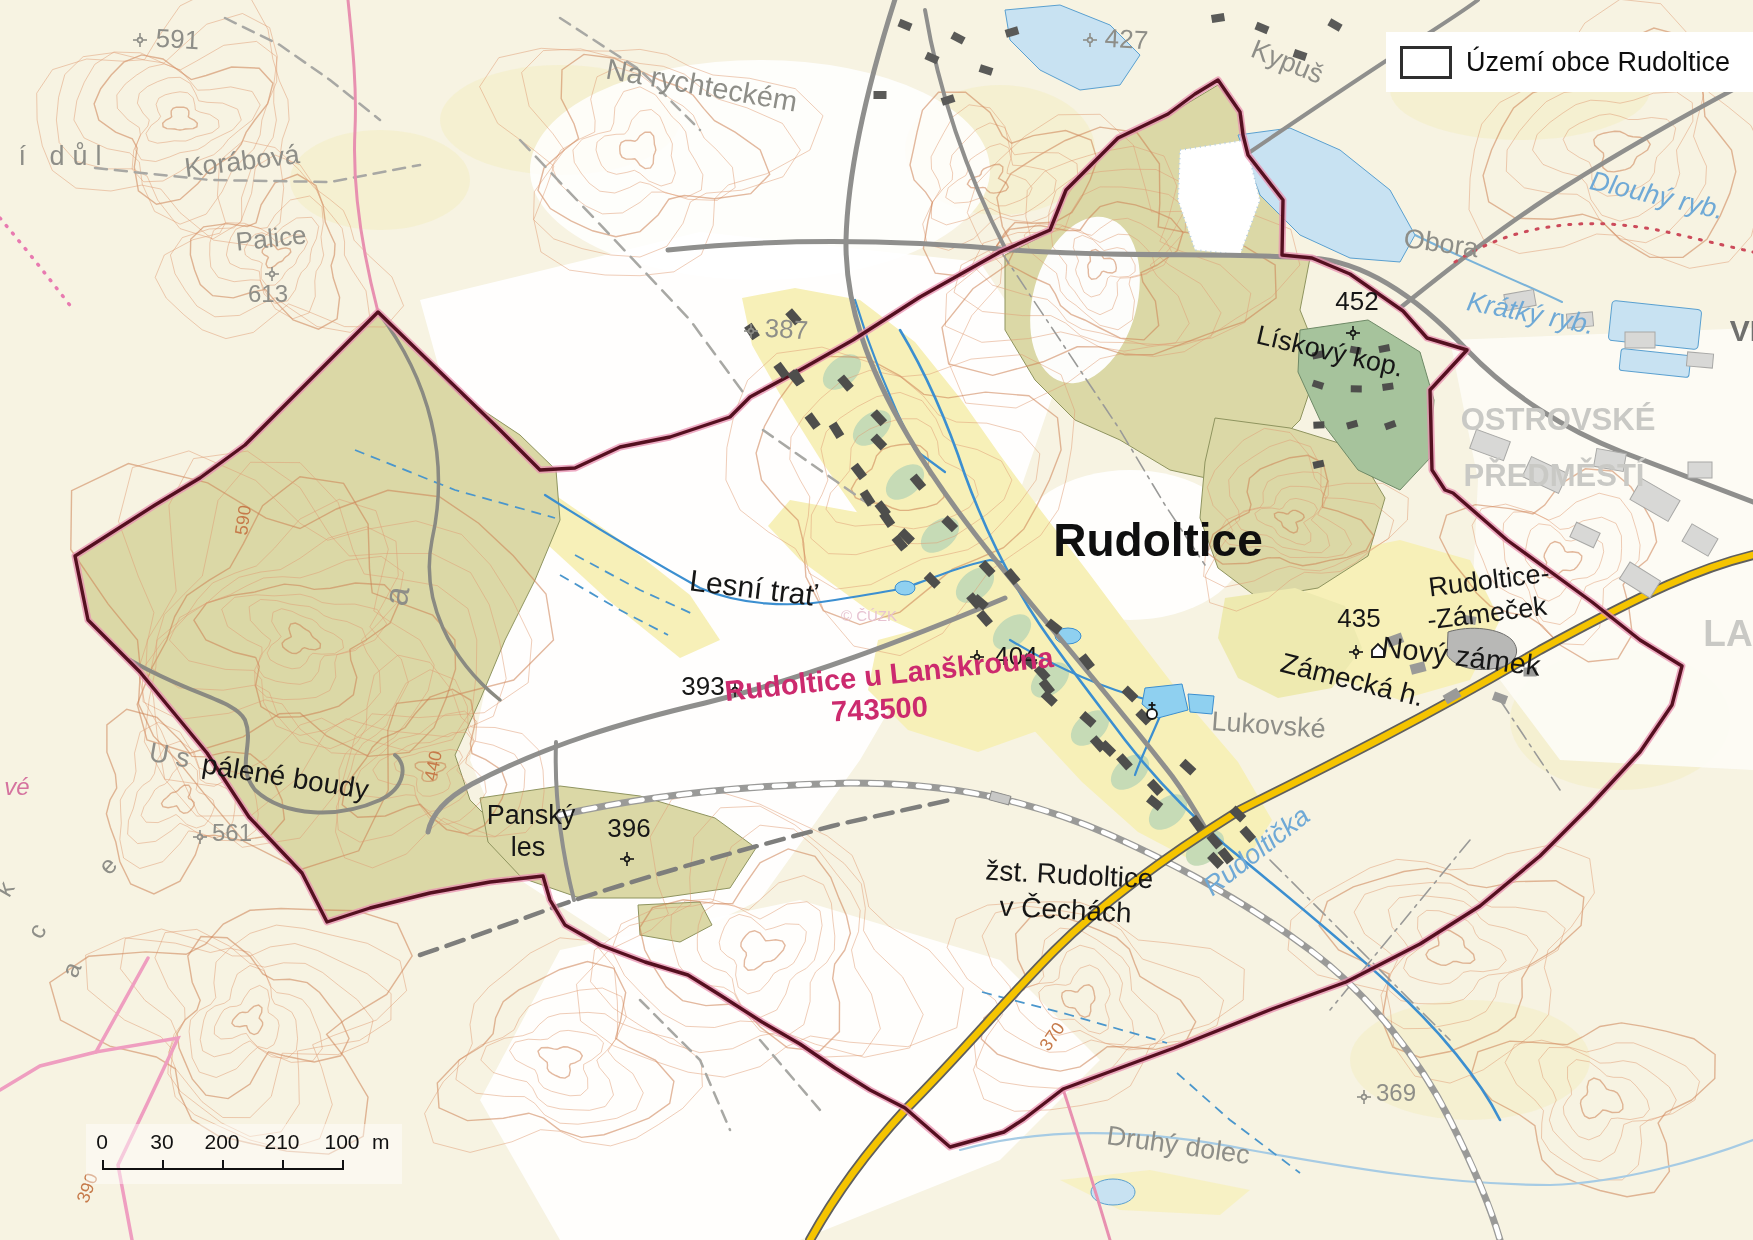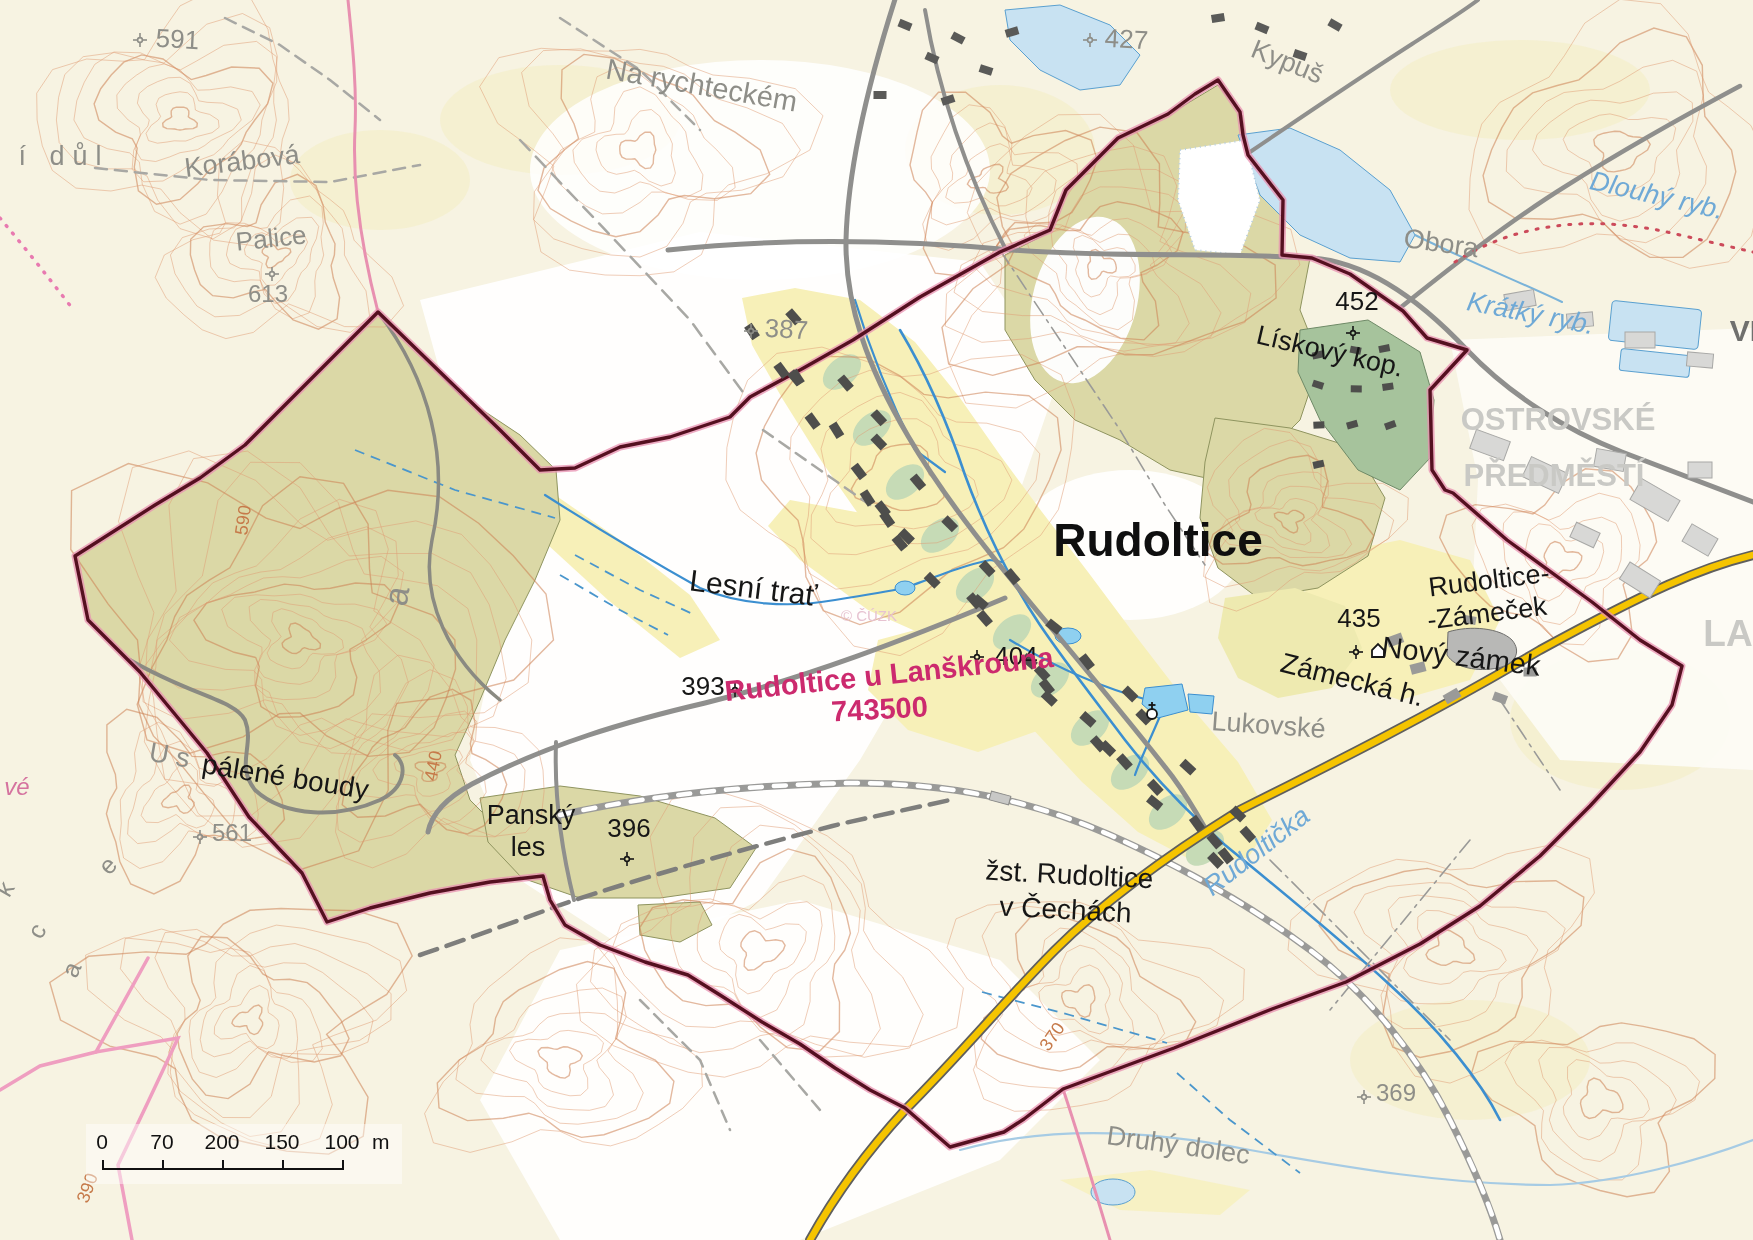--- a/index.html
+++ b/index.html
@@ -490,26 +490,30 @@
         <text x="0" y="0" font-size="29" text-anchor="middle" transform="translate(890 684) rotate(-6)" class="cadastral">Rudoltice u Lanškrouna</text>
         <text x="0" y="0" font-size="29" text-anchor="middle" transform="translate(880 719) rotate(-3)" class="cadastral">743500</text>
         <text x="0" y="0" font-size="18" text-anchor="middle" transform="translate(249 521) rotate(-82)" class="contourLbl">590</text>
         <text x="0" y="0" font-size="18" text-anchor="middle" transform="translate(439 767) rotate(-78)" class="contourLbl">440</text>
         <text x="0" y="0" font-size="18" text-anchor="middle" transform="translate(1057 1040) rotate(-55)" class="contourLbl">370</text>
         <text x="0" y="0" font-size="18" text-anchor="middle" transform="translate(93 1190) rotate(-70)" class="contourLbl">390</text>
         <text x="0" y="0" font-size="15" text-anchor="middle" transform="translate(869 621) rotate(0)" class="watermark">© ČÚZK</text>
       </g>
     </svg>
 
+  <div class="legend">
+    <div class="swatch"></div>
+    <div class="ltext">Území obce Rudoltice</div>
+  </div>
 
   <div class="scalebar">
     <span class="num" style="left:16px">0</span>
-    <span class="num" style="left:76px">70</span>
+    <span class="num" style="left:76px">30</span>
     <span class="num" style="left:136px">200</span>
-    <span class="num" style="left:196px">150</span>
+    <span class="num" style="left:196px">210</span>
     <span class="num" style="left:256px">100</span>
     <span class="unit">m</span>
     <div class="bar"></div>
     <div class="tick" style="left:16px"></div>
     <div class="tick" style="left:76px"></div>
     <div class="tick" style="left:136px"></div>
     <div class="tick" style="left:196px"></div>
     <div class="tick" style="left:256px"></div>
   </div>
 </div>

